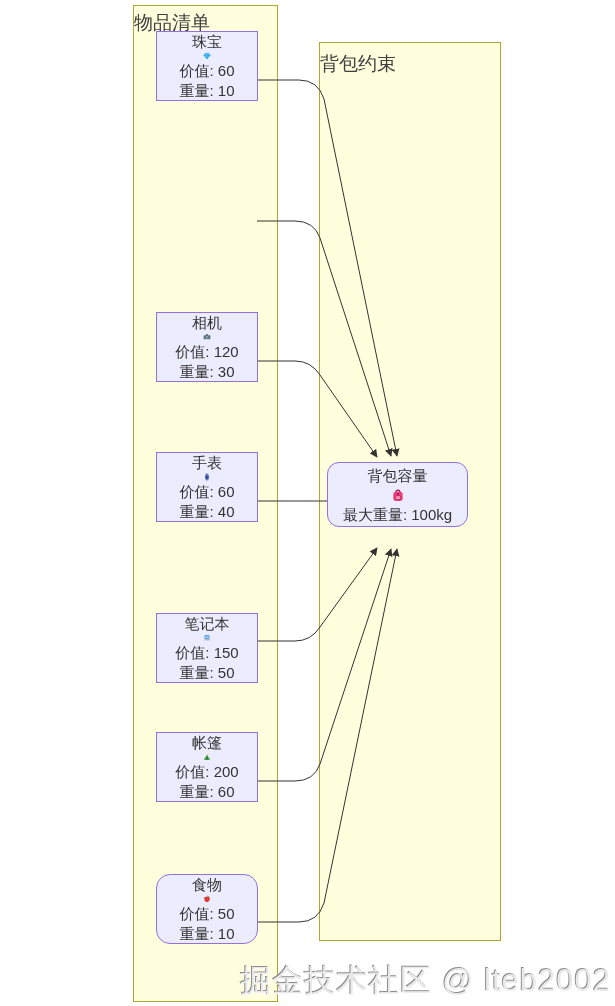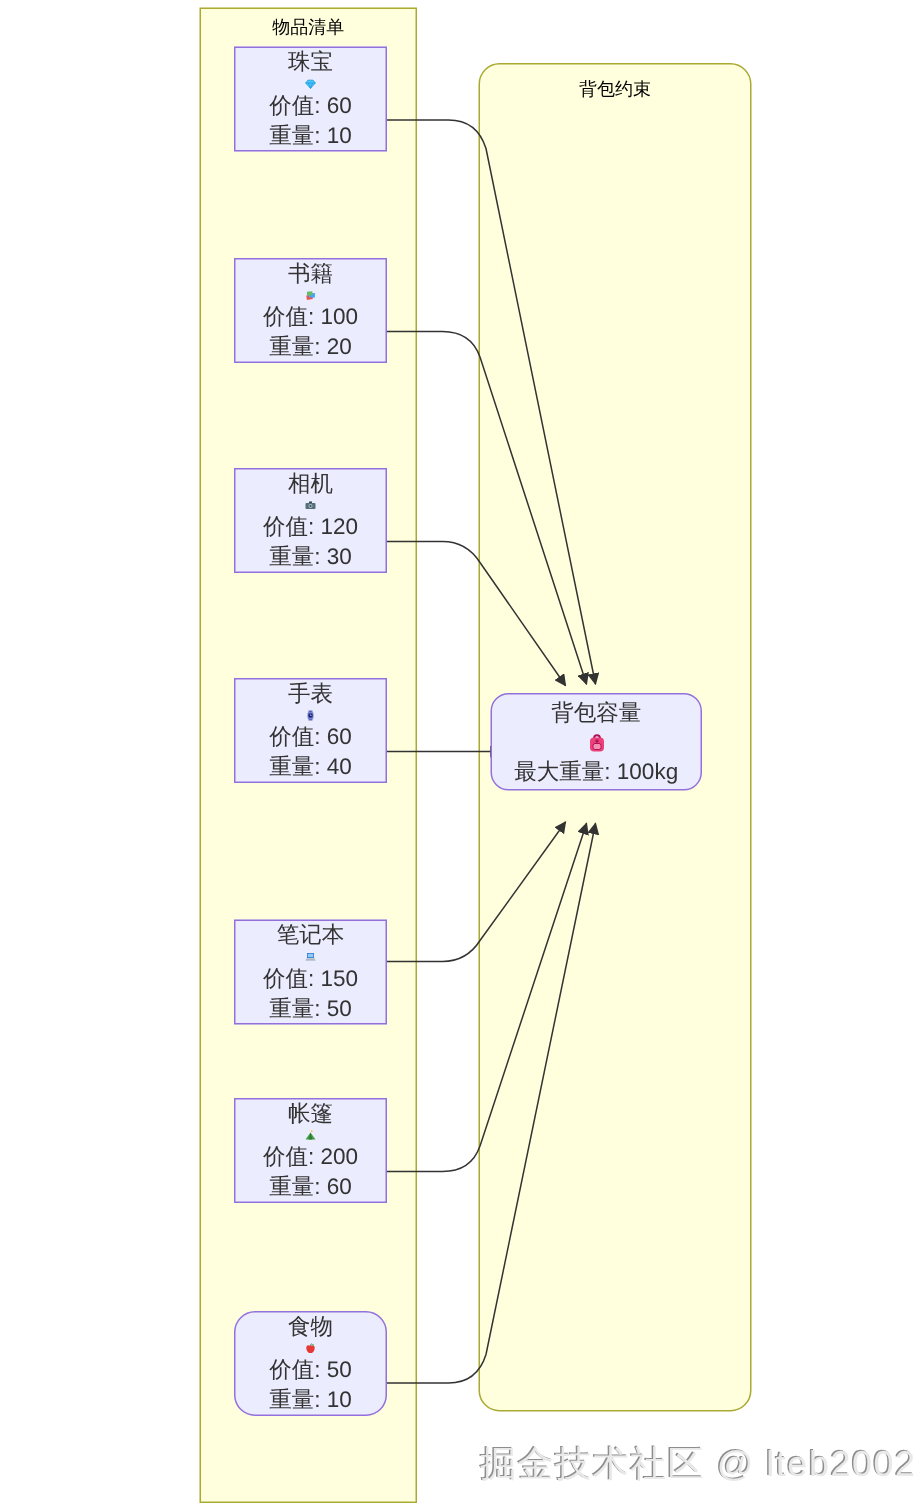--- a/index.html
+++ b/index.html
@@ -5,41 +5,41 @@
   html,body { margin:0; padding:0; background:#ffffff; }
   .stage {
     position:relative; width:615px; height:1006px; background:#ffffff;
     font-family:"Liberation Sans", sans-serif; color:#333333; overflow:hidden;
   }
   .cluster {
     position:absolute; background:#ffffde; border:1px solid #aaaa33;
     box-sizing:border-box;
   }
   .cluster-left  { left:133px; top:5px;  width:145px; height:997px; }
-  .cluster-right { left:319px; top:42px; width:182px; height:899px;border-radius:14px; }
+  .cluster-right { left:319px; top:42px; width:182px; height:899px; }
   .cluster-title {
-    position:absolute; top:4px; left:0; width:100%; text-align:center;
-    font-size:12px; color:#000000;
+    position:absolute; top:4px; left:0; width:100%; text-align:left;
+    font-size:19px; color:#404040;
   }
   .cluster-right .cluster-title { top:8px; }
   .edges { position:absolute; left:0; top:0; width:615px; height:1006px; }
   .card, .capacity {
     position:absolute; background:#ececff; border:1px solid #9370db;
     box-sizing:border-box; display:flex; flex-direction:column;
     align-items:center; justify-content:center; gap:1px;
     font-size:15px; line-height:19px; color:#333333; text-align:center;
   }
   .card { left:156px; width:102px; height:70px; }
   .card-0 { top:31px; }  .card-1 { top:172px; } .card-2 { top:312px;justify-content:space-between; }
   .card-3 { top:452px; } .card-4 { top:592px;margin-top:21px; } .card-5 { top:732px; }
   .card-6 { top:874px;border-radius:14px; }
   .capacity { left:327px; top:462px; width:141px; height:65px; gap:2px;border-radius:12px; }
   .icon { width:16px; height:16px; display:block; }
   .watermark {
-    position:absolute; top:960px; right:4px; font-size:24px; letter-spacing:1px;
+    position:absolute; top:960px; right:4px; font-size:31px; letter-spacing:1px;
     color:#e9e9e9; text-shadow:-1px -1px 0 #8d8d8d, 1px 1px 0 #ffffff;
     white-space:nowrap;
   }
 </style>
 </head>
 <body>
 
 <div class="stage">
 
   <div class="cluster cluster-left">
@@ -70,30 +70,20 @@
     <div>珠宝</div>
     <svg class="icon" viewBox="0 0 24 24">
       <polygon points="7,4 17,4 22,10 12,21 2,10" fill="#4fc3f7" stroke="#0288d1" stroke-width="1"></polygon>
       <polyline points="2,10 22,10" stroke="#0288d1" fill="none"></polyline>
       <polyline points="8,10 12,21 16,10" stroke="#0288d1" fill="none"></polyline>
     </svg>
     <div>价值: 60</div>
     <div>重量: 10</div>
   </div>
 
-  <div class="card card-1">
-    <div>书籍</div>
-    <svg class="icon" viewBox="0 0 24 24">
-      <rect x="4" y="11" width="12" height="9" fill="#ef5350" transform="rotate(-8 10 15)"></rect>
-      <rect x="9" y="7" width="12" height="9" fill="#42a5f5" transform="rotate(6 15 11)"></rect>
-      <rect x="5" y="4" width="11" height="8" fill="#66bb6a" transform="rotate(-4 10 8)"></rect>
-    </svg>
-    <div>价值: 100</div>
-    <div>重量: 20</div>
-  </div>
 
   <div class="card card-2">
     <div>相机</div>
     <svg class="icon" viewBox="0 0 24 24">
       <rect x="9" y="4" width="6" height="4" fill="#37474f"></rect>
       <rect x="2" y="7" width="20" height="12" rx="2" fill="#546e7a"></rect>
       <circle cx="12" cy="13" r="4" fill="#b0bec5"></circle>
       <circle cx="12" cy="13" r="2" fill="#37474f"></circle>
     </svg>
     <div>价值: 120</div>

